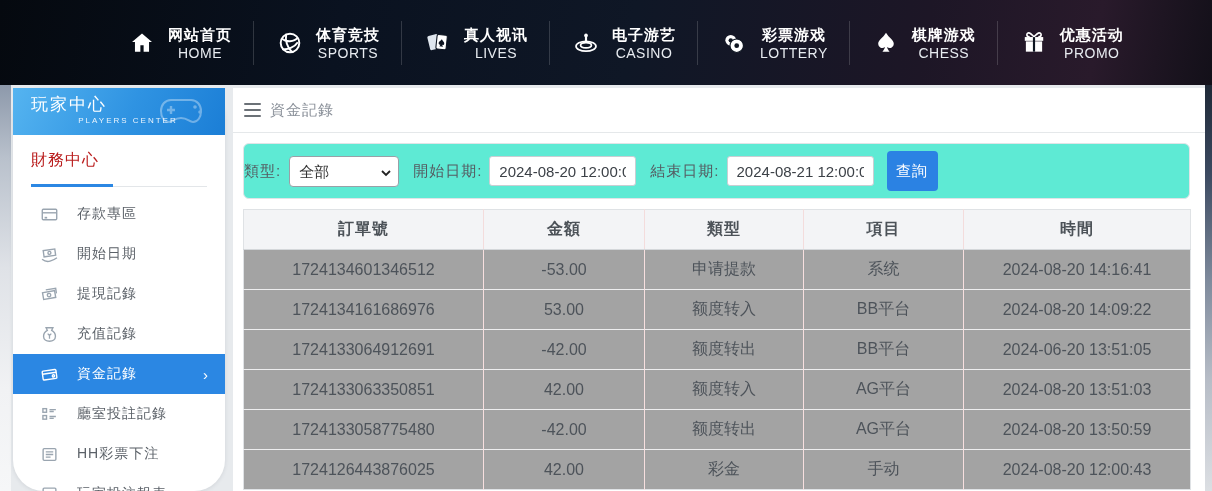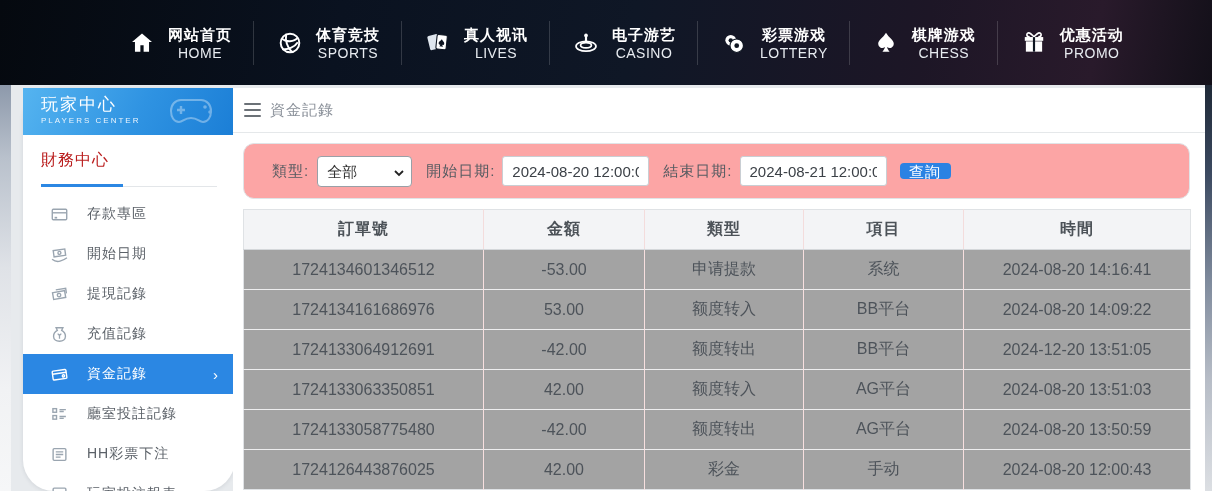--- a/index.html
+++ b/index.html
@@ -21,27 +21,27 @@
   .nav-label { color:#fff; font-size:15px; font-weight:bold; letter-spacing:1px; line-height:18px; }
   .nav-sub { color:#e8ecf1; font-size:14px; letter-spacing:.5px; line-height:14px; margin-top:2px; }
 
   
   .bg-left { position:absolute; top:85px; left:0; width:11px; bottom:0;
     background:linear-gradient(180deg,#8d99ab 0%,#b9c1cc 18%,#dfe2e7 45%,#f1f2f4 75%,#f6f7f8 100%); }
   .bg-right { position:absolute; top:85px; right:0; width:7px; bottom:0;
     background:linear-gradient(180deg,#1f2937 0%,#3c4a61 22%,#7e8a9c 48%,#b6bcc6 72%,#dcdfe3 100%); }
 
   
-  .sidebar { position:absolute; top:88px; left:23px; width:212px; bottom:0; background:#fff;
+  .sidebar { position:absolute; top:88px; left:13px; width:212px; bottom:0; background:#fff;
     box-shadow:0 1px 4px rgba(30,40,60,.10);border-radius:31px; }
   .side-header { position:relative; height:47px; overflow:hidden;
     background:linear-gradient(115deg,#55b4f0 0%,#2f93e2 55%,#1b7ed6 100%);
     padding:7px 0 0 18px; }
   .side-title { color:#fff; font-size:17px; letter-spacing:2px; line-height:20px; }
-  .side-subtitle { color:#eaf4fd; font-size:8px; letter-spacing:2px; line-height:11px; }
+  .side-subtitle { color:#eaf4fd; font-size:8px; letter-spacing:2px; line-height:11px;text-align:center; }
   .side-header-art { position:absolute; right:8px; top:4px; opacity:.35; }
   .side-section { padding:15px 18px 0 18px; }
   .side-section-title { color:#b91c1c; font-size:16px; letter-spacing:1px; }
   .side-section-rule { position:relative; margin-top:13px; height:3px; }
   .side-section-rule .rule-gray { position:absolute; left:0; right:0; bottom:0; height:1px; background:#e3e6e9; }
   .side-section-rule .rule-blue { position:absolute; left:0; bottom:0; width:82px; height:3px; background:#2b87e3; }
   .side-menu { margin-top:7px; }
   .side-item { display:flex; align-items:center; height:40px; padding:0 16px 0 28px; cursor:pointer;
     color:#5b6168; font-size:14px; letter-spacing:1px; }
   .side-item .side-icon { width:17px; height:17px; margin-right:19px; color:#9aa5b0; display:flex; align-items:center; }
@@ -50,32 +50,32 @@
   .side-item.active .side-icon { color:#fff; }
   .side-item .chev { margin-left:auto; color:#fff; font-size:15px; line-height:1; }
 
   
   .main { position:absolute; top:88px; left:233px; width:972px; bottom:0; background:#fff; }
   .breadcrumb { height:45px; display:flex; align-items:center; padding-left:11px; border-bottom:1px solid #e5e8ea; }
   .crumb-icon { width:17px; height:14px; display:flex; flex-direction:column; justify-content:space-between; }
   .crumb-icon i { display:block; height:2px; background:#6b7177; border-radius:1px; }
   .crumb-label { margin-left:9px; color:#8a9099; font-size:15px; letter-spacing:1px; }
 
-  .filterbar { margin:10px 15px 0 10px; height:56px; border:1px solid #e0e4e7; border-radius:11px;
-    display:flex; align-items:center; padding-left:28px; background:#fca5a5; }
+  .filterbar { margin:10px 15px 0 10px; height:56px; border:1px solid #e0e4e7; border-radius:6px;
+    display:flex; align-items:center; padding-left:0; background:#5eead4; }
   .f-label { color:#555b61; font-size:15px; letter-spacing:1px; }
   .select-wrap { position:relative; margin-left:8px; }
-  .type-select { appearance:none; -webkit-appearance:none; width:95px; height:31px;
+  .type-select { appearance:none; -webkit-appearance:none; width:110px; height:31px;
     border:1px solid #99a0a7; border-radius:4px; background:#fff; color:#333;
     font-size:15px; padding:0 24px 0 9px; font-family:inherit; }
   .select-arrow { position:absolute; right:7px; top:9px; pointer-events:none; }
   .f-label.gap { margin-left:14px; }
   .date-input { margin-left:7px; width:147px; height:30px; border:1px solid #c9ced3; border-radius:3px;
     padding:0 9px; font-size:15px; color:#3c4147; font-family:inherit; background:#fff; }
-  .query-btn { margin-left:13px; width:51px; height:16px; background:#2b82e3; border:none; border-radius:4px;
+  .query-btn { margin-left:13px; width:51px; height:40px; background:#2b82e3; border:none; border-radius:4px;
     color:#fff; font-size:15px; letter-spacing:1px; cursor:pointer; font-family:Liberation Mono, monospace; }
 
   table.records { border-collapse:collapse; table-layout:fixed; width:947px; margin:10px 0 0 10px;
     border:1px solid #dfe2e5; }
   .records th { height:40px; background:#f3f4f6; color:#4c5258; font-size:16px; font-weight:bold;
     letter-spacing:1px; text-align:center; border-bottom:1px solid #d4d7da; border-left:1px solid #f3dcdc; }
   .records td { height:40px; color:#4d535a; font-size:16px; text-align:center;
     border-top:1px solid #ededee; border-left:1px solid #f7dfdf; background:#a3a3a3; }
   .records th:first-child, .records td:first-child { border-left:none; }
 </style>
@@ -368,21 +368,21 @@
           <td>53.00</td>
           <td>额度转入</td>
           <td>BB平台</td>
           <td>2024-08-20 14:09:22</td>
         </tr>
         <tr>
           <td>1724133064912691</td>
           <td>-42.00</td>
           <td>额度转出</td>
           <td>BB平台</td>
-          <td>2024-12-20 13:51:05</td>
+          <td>2024-06-20 13:51:05</td>
         </tr>
         <tr>
           <td>1724133063350851</td>
           <td>42.00</td>
           <td>额度转入</td>
           <td>AG平台</td>
           <td>2024-08-20 13:51:03</td>
         </tr>
         <tr>
           <td>1724133058775480</td>

